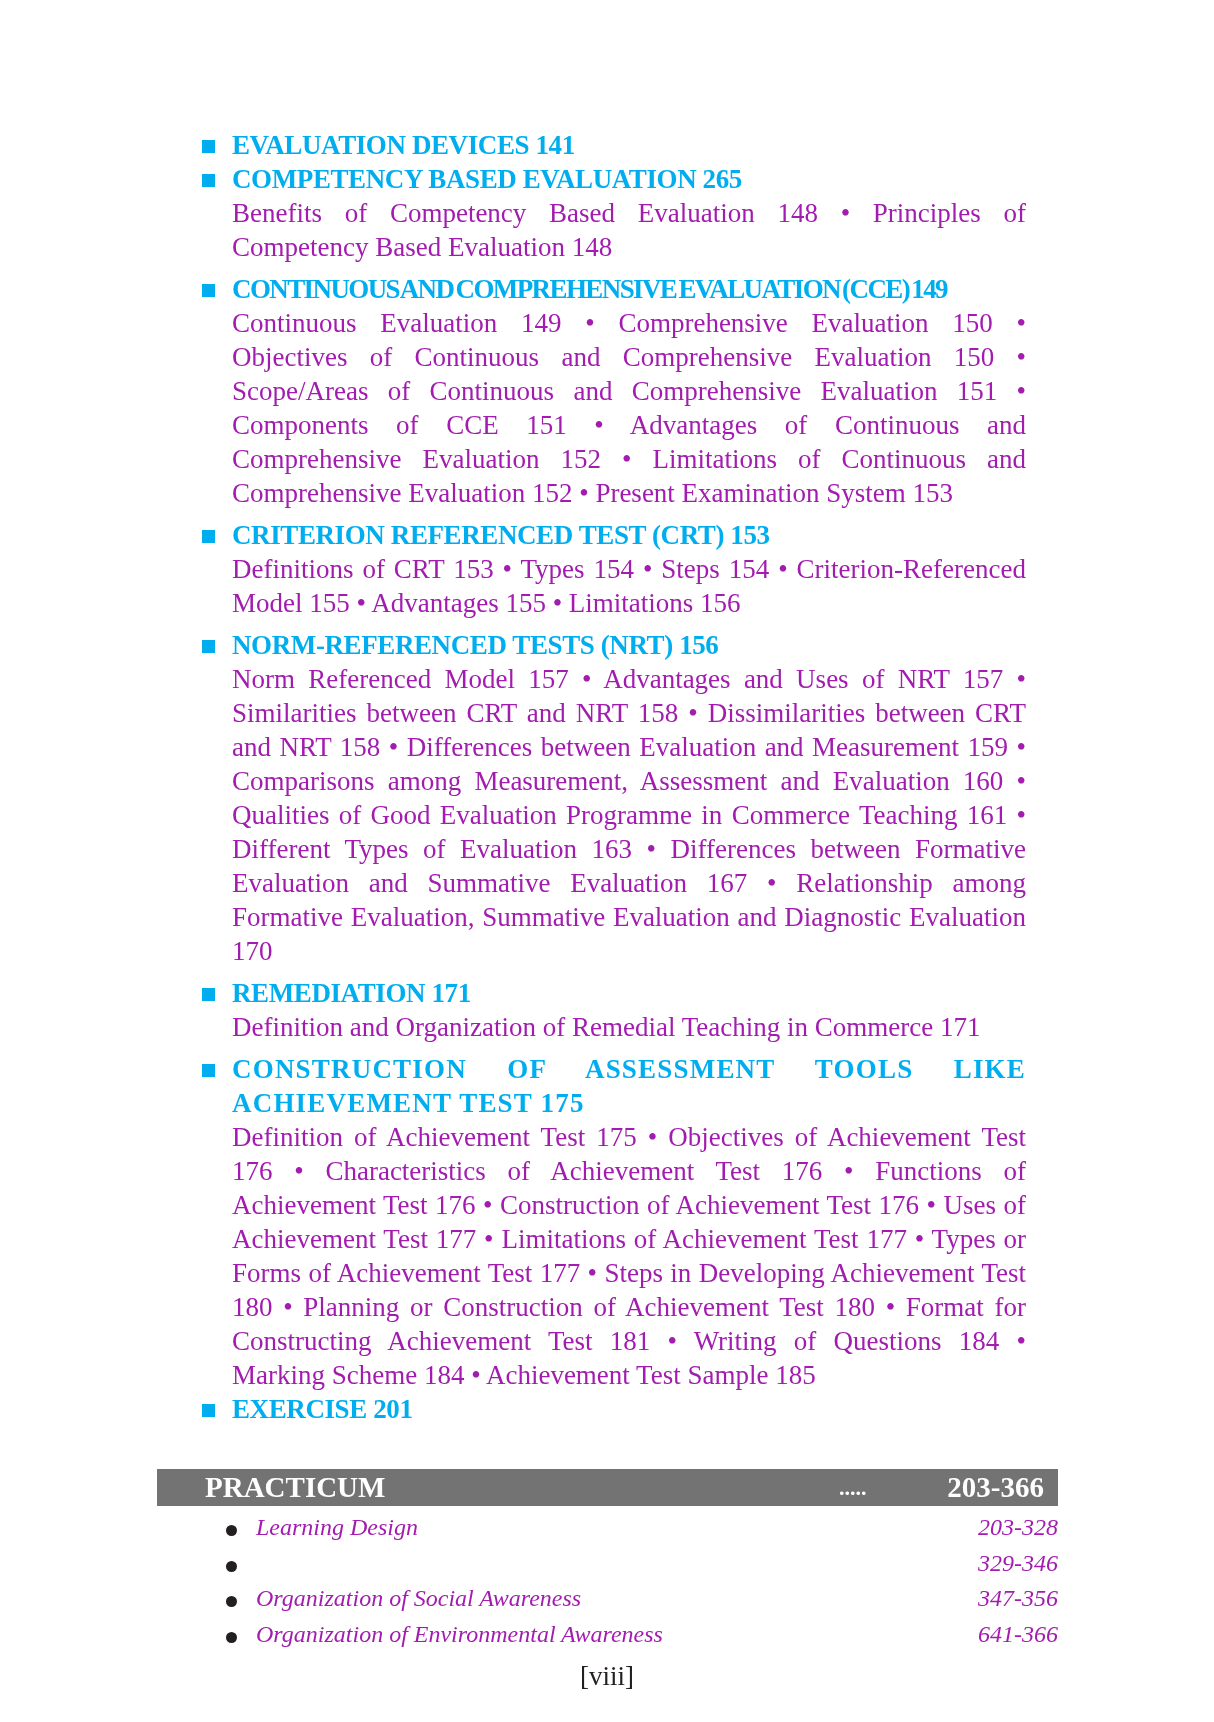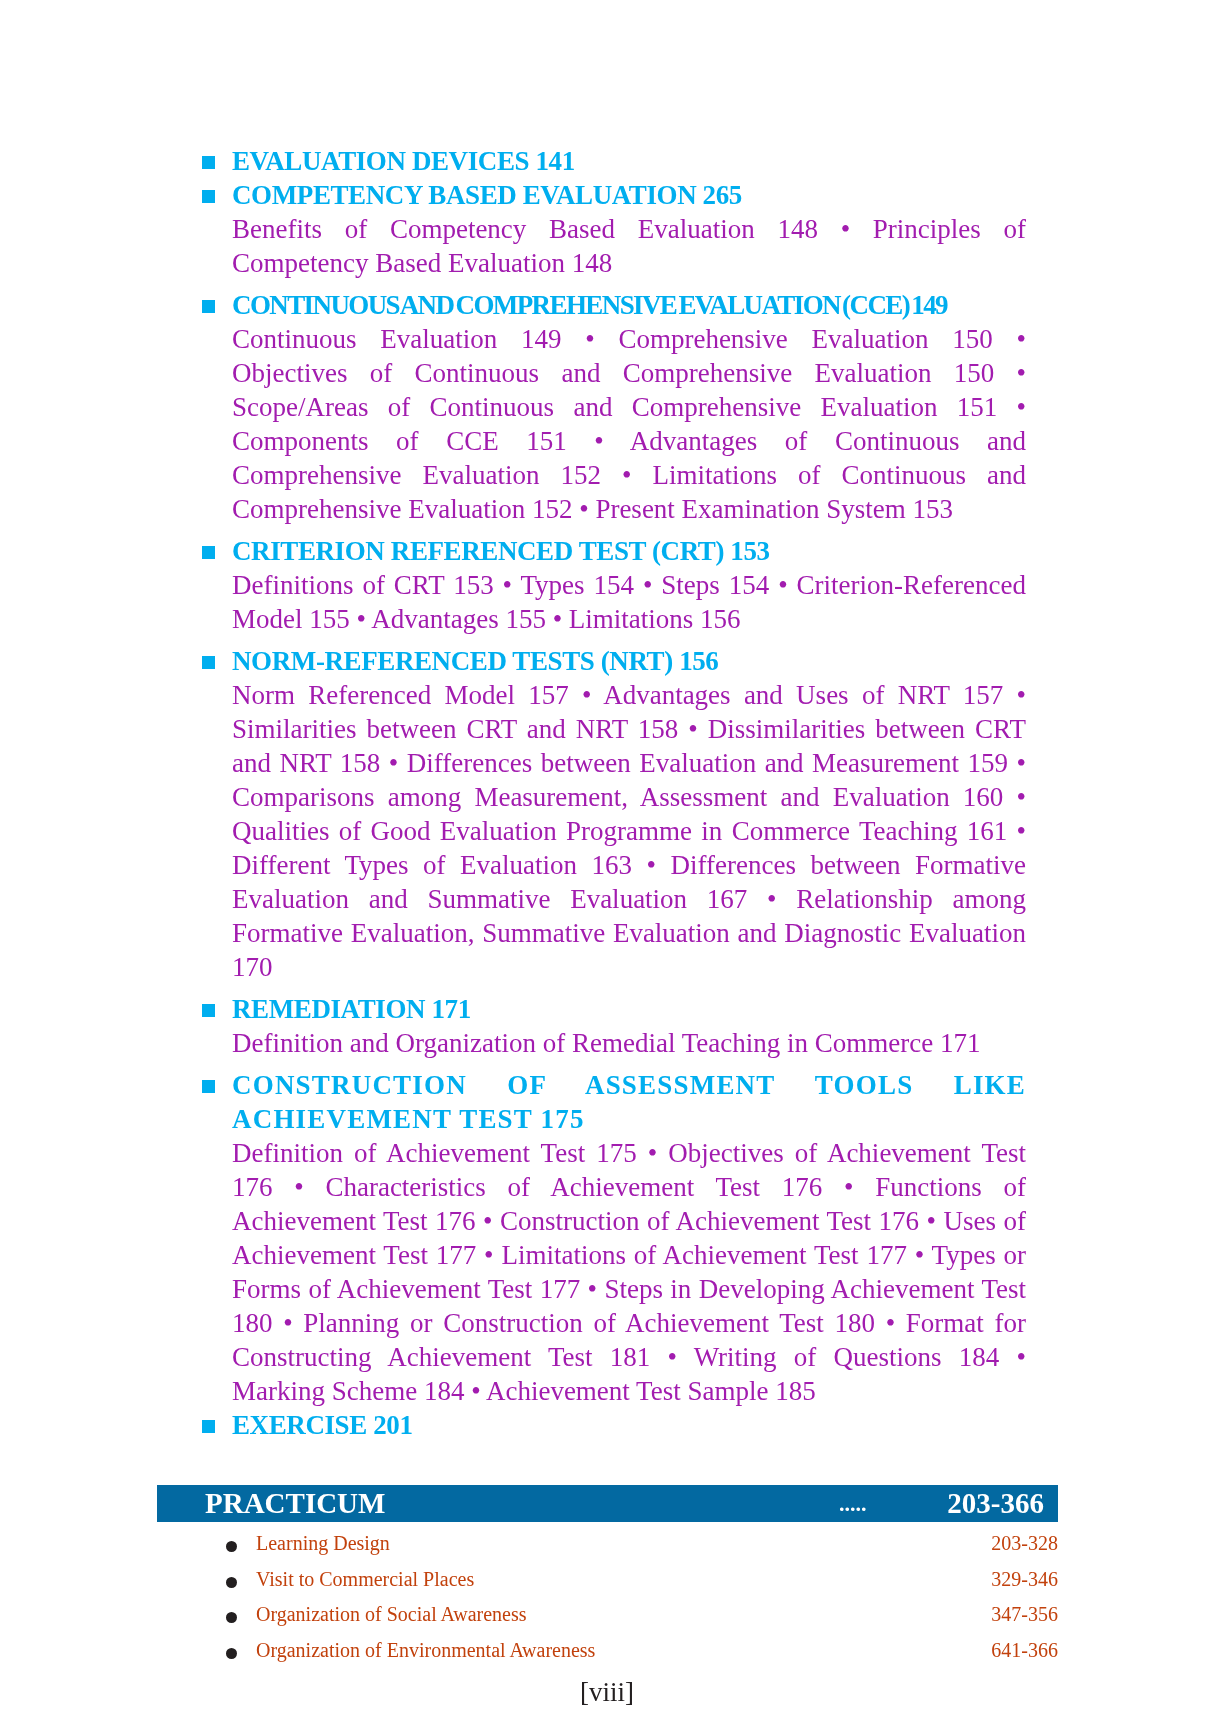--- a/index.html
+++ b/index.html
@@ -11,21 +11,21 @@
       width: 1214px;
       height: 1722px;
       position: relative;
       overflow: hidden;
       font-family: "Liberation Serif", "DejaVu Serif", serif;
       color: #231f20;
     }
     .page {
       position: absolute;
       left: 0;
-      top: 16px;
+      top: 0;
       width: 1214px;
       height: 1346px;
     }
     .toc {
       position: absolute;
       left: 196px;
       top: 128px;
       width: 830px;
     }
     .section {
@@ -65,21 +65,21 @@
       text-align: justify;
       text-align-last: left;
       color: #a21caf;
     }
     .banner {
       position: absolute;
       left: 157px;
       top: 1469px;
       width: 901px;
       height: 37px;
-      background: #0369a1;
+      background: #737373;
       color: #ffffff;
       font-weight: bold;
       font-size: 29px;
       line-height: 37px;
     }
     .banner-title {
       position: absolute;
       left: 48px;
       top: 0;
     }
@@ -99,23 +99,24 @@
       left: 222px;
       top: 1510px;
       width: 836px;
       margin: 0;
       padding: 0;
       list-style: none;
     }
     .practicum-item {
       position: relative;
       height: 35.5px;
-      font-size: 20px;
+      font-size: 24px;
       line-height: 35px;
-      color: #c2410c;
+      color: #a21caf;
+      font-style: italic;
     }
     .dot-bullet {
       position: absolute;
       left: 4px;
       top: 15px;
       width: 11px;
       height: 11px;
       border-radius: 50%;
       background: #231f20;
     }
@@ -218,21 +219,20 @@
   </div>
 
   <ul class="practicum-list">
     <li class="practicum-item">
       <span class="dot-bullet"></span>
       <span class="practicum-label">Learning Design</span>
       <span class="practicum-pages">203-328</span>
     </li>
     <li class="practicum-item">
       <span class="dot-bullet"></span>
-      <span class="practicum-label">Visit to Commercial Places</span>
       <span class="practicum-pages">329-346</span>
     </li>
     <li class="practicum-item">
       <span class="dot-bullet"></span>
       <span class="practicum-label">Organization of Social Awareness</span>
       <span class="practicum-pages">347-356</span>
     </li>
     <li class="practicum-item">
       <span class="dot-bullet"></span>
       <span class="practicum-label">Organization of Environmental Awareness</span>

